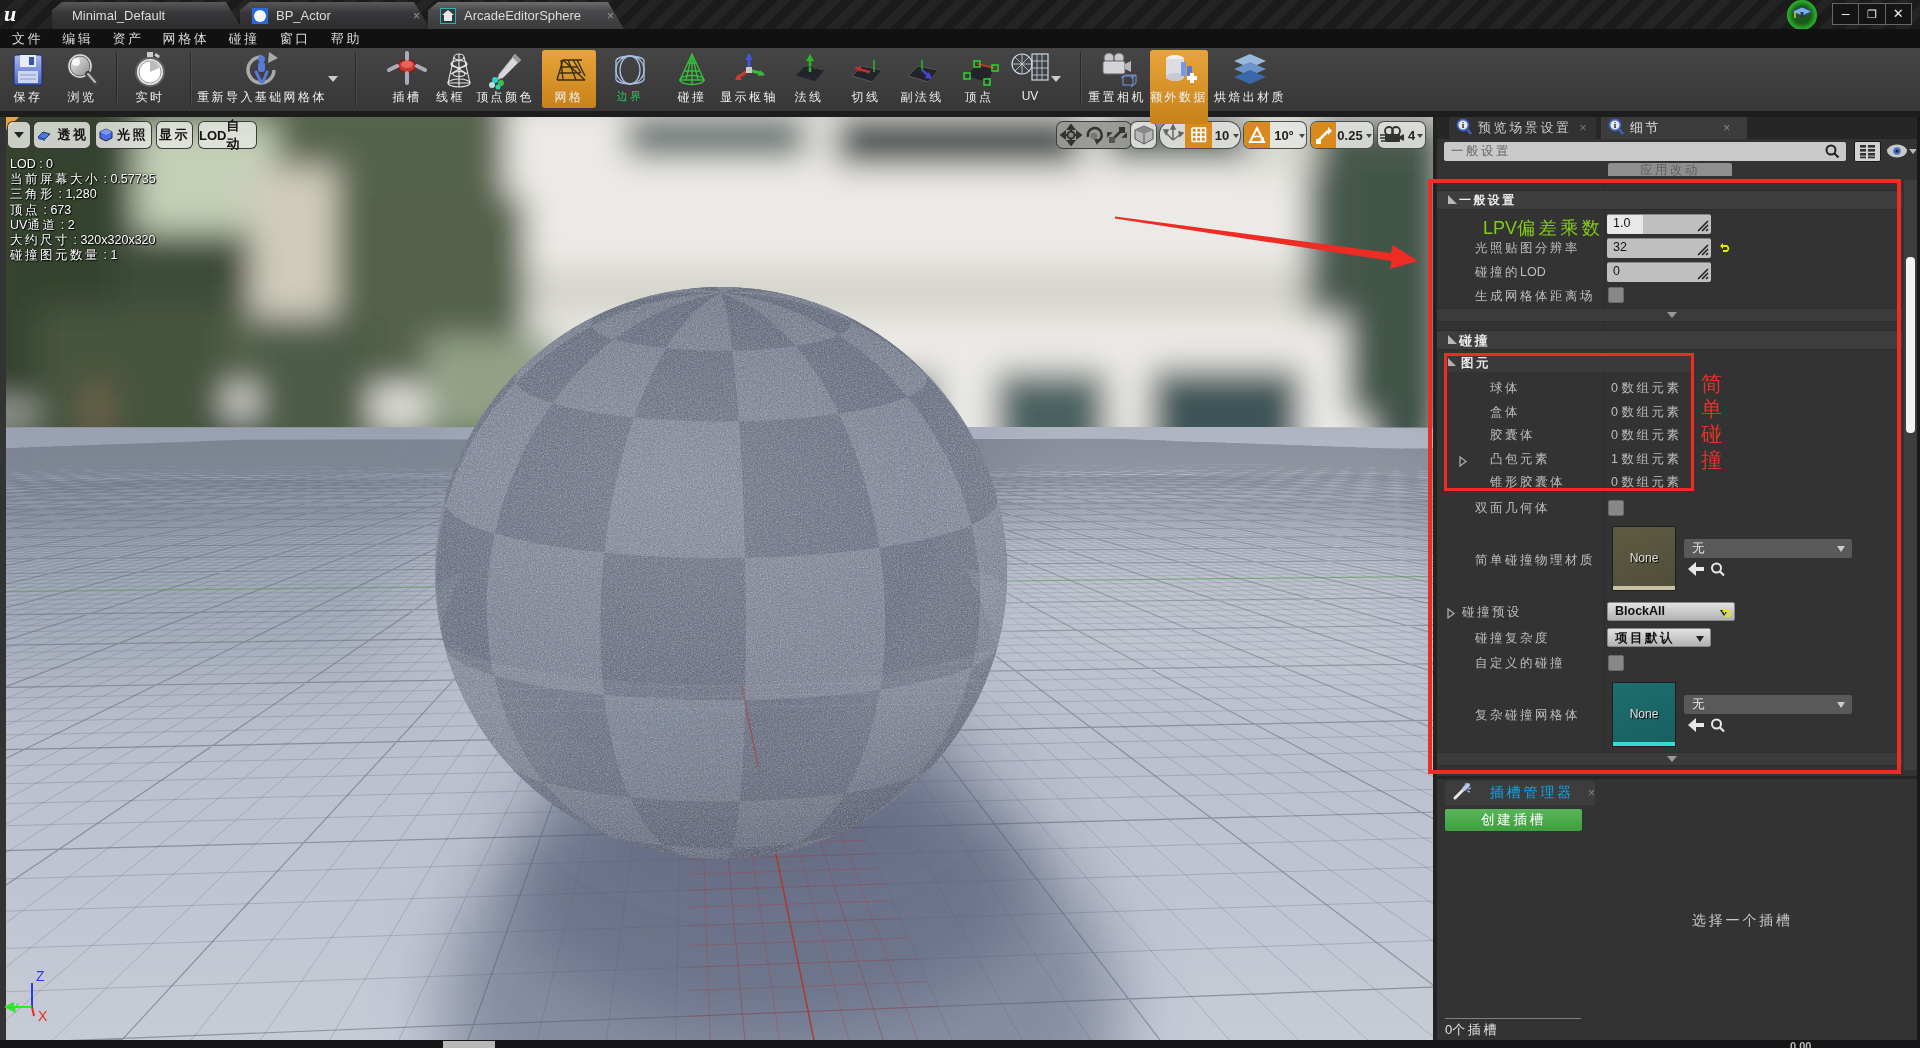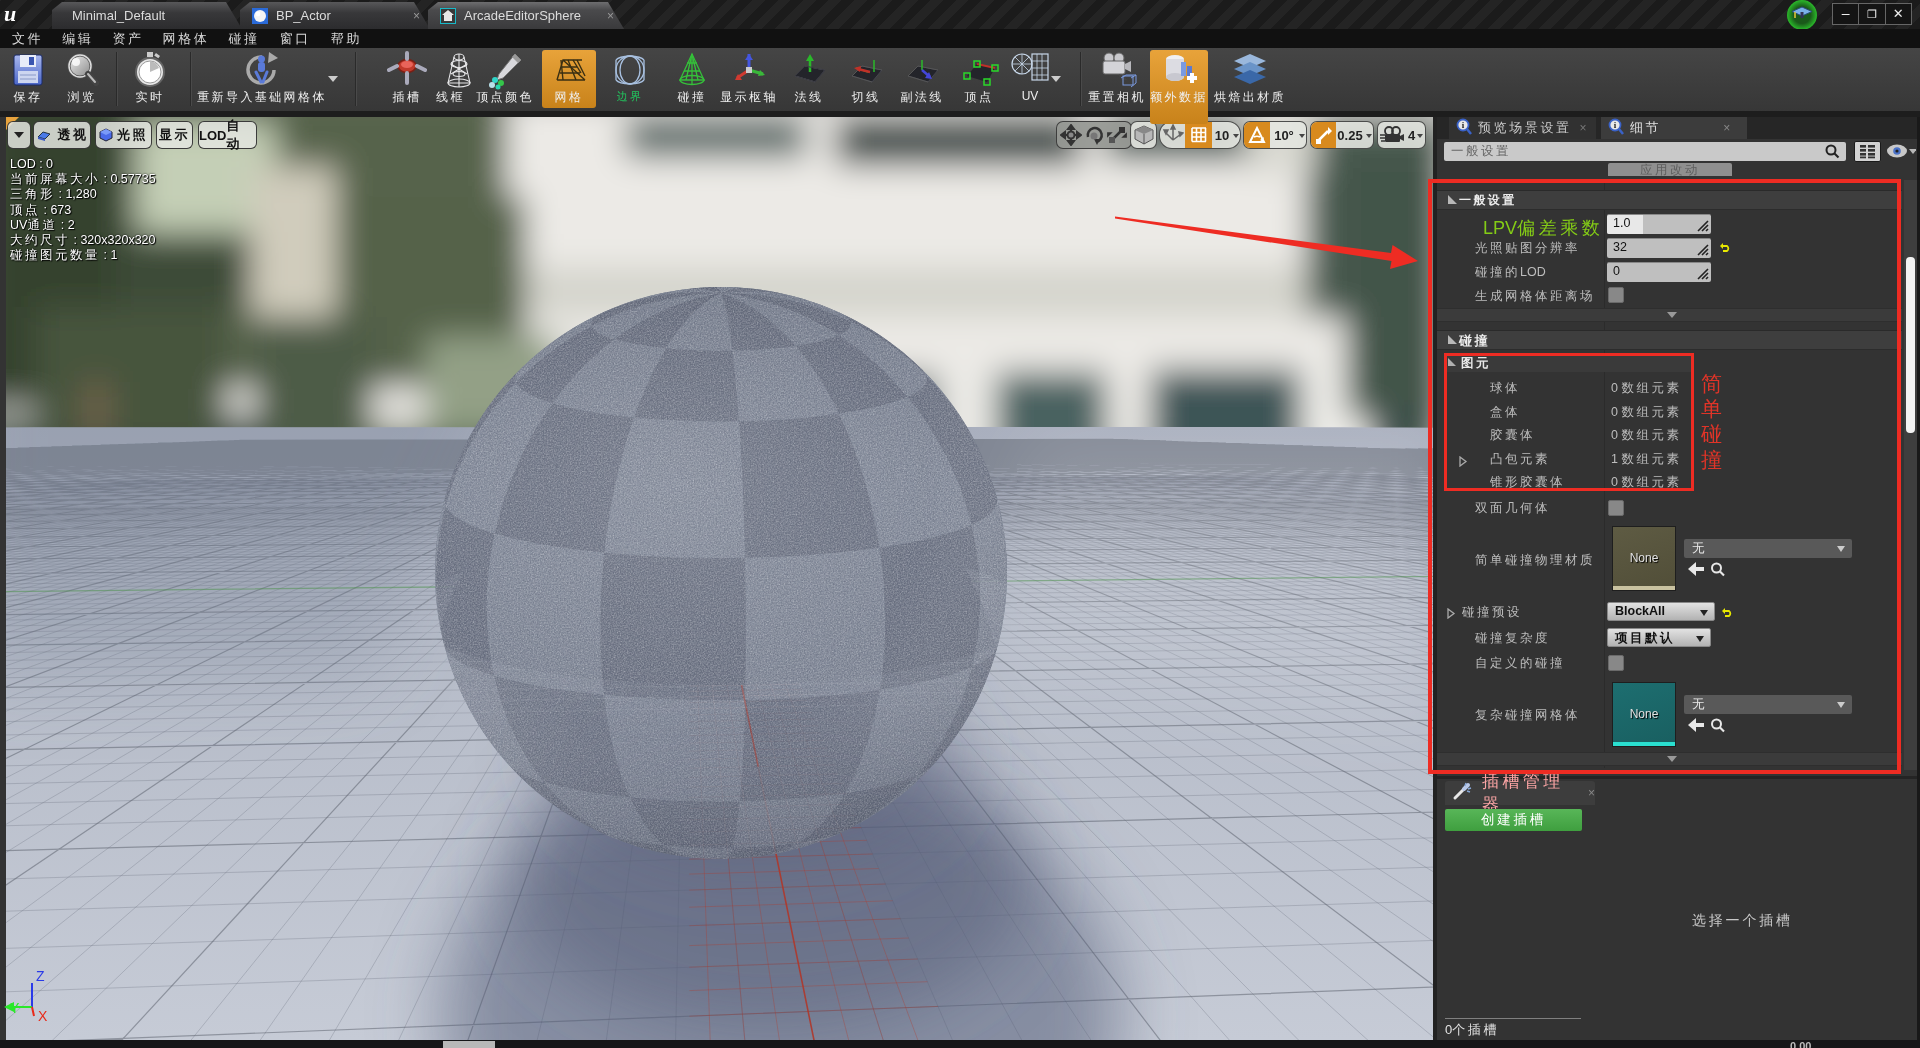--- a/index.html
+++ b/index.html
@@ -686,21 +686,21 @@
       <path d="M8 0 L8 5 L16 5 L16 9 L8 9 L8 14 L0 7 Z" fill="#e8e8e8"></path>
     </svg></div>
 <div style="position:absolute;left:1710px;top:562px"><svg width="15" height="15" viewBox="0 0 15 15" style="">
       <circle cx="6.5" cy="6" r="4.5" fill="none" stroke="#e8e8e8" stroke-width="2"></circle>
       <path d="M10 9.5 L14 13.5" stroke="#e8e8e8" stroke-width="2.2"></path>
     </svg></div>
 <div style="position:absolute;left:1446px;top:605px"><svg width="10" height="11" viewBox="0 0 10 11" style="">
       <path d="M2 1 L8 5.5 L2 10 Z" fill="none" stroke="#aaa" stroke-width="1.3"></path>
     </svg></div>
 <div style="position:absolute;left:1462px;top:604px;color:#bdbdbd;font-size:12.5px;white-space:nowrap"><span style="letter-spacing:0.2em">碰撞预设</span></div>
-<div style="position:absolute;left:1607px;top:602px;width:108px;height:19px;background:linear-gradient(#e2e2e2,#b2b2b2);border-radius:2px;border:1px solid #888;box-sizing:border-box">
+<div style="position:absolute;left:1607px;top:602px;width:128px;height:19px;background:linear-gradient(#e2e2e2,#b2b2b2);border-radius:2px;border:1px solid #888;box-sizing:border-box">
     <span style="position:absolute;left:7px;top:1px;color:#111;font-size:12.5px;font-weight:bold">BlockAll</span>
     <span style="position:absolute;right:6px;top:7px;width:0;height:0;border:4.5px solid transparent;border-top:6px solid #222"></span>
   </div>
 <div style="position:absolute;left:1721px;top:605px"><svg width="13" height="13" viewBox="0 0 13 13" style="">
       <path d="M2 5 L8 5 A3 3 0 0 1 8 10 L4 10" fill="none" stroke="#e8e800" stroke-width="1.8"></path>
       <path d="M4 2 L1 5 L4 8 Z" fill="#e8e800"></path>
     </svg></div>
 <div style="position:absolute;left:1475px;top:630px;color:#bdbdbd;font-size:12.5px;white-space:nowrap"><span style="letter-spacing:0.2em">碰撞复杂度</span></div>
 <div style="position:absolute;left:1607px;top:628px;width:104px;height:19px;background:linear-gradient(#e2e2e2,#b2b2b2);border-radius:2px;border:1px solid #888;box-sizing:border-box">
     <span style="position:absolute;left:7px;top:1px;color:#111;font-size:12.5px;font-weight:bold"><span style="letter-spacing:0.2em">项目默认</span></span>
@@ -729,21 +729,21 @@
   </div>
 
 <div style="position:absolute;left:1437px;top:768px;width:483px;height:272px;background:#333"></div>
 <div style="position:absolute;left:1437px;top:776px;width:483px;height:3px;background:#242424"></div>
 <div style="position:absolute;left:1445px;top:781px;width:150px;height:24px;background:#3d3d3d;border-radius:3px 3px 0 0;display:flex;align-items:center">
     <span style="margin-left:7px"><svg width="20" height="20" viewBox="0 0 20 20" style="">
         <path d="M3 17 L12 8" stroke="#e8e8e8" stroke-width="3" stroke-linecap="round"></path>
         <path d="M12 8 L16 4" stroke="#b8c8e8" stroke-width="4" stroke-linecap="round"></path>
         <path d="M15 10 L18 11 M14 2 L13 5 M19 7 L16 8" stroke="#88a8d8" stroke-width="1.5"></path>
       </svg></span>
-    <span style="color:#fca5a5;font-size:17px;margin-left:10px"><span style="letter-spacing:0.2em">插槽管理器</span></span>
+    <span style="color:#0ea5e9;font-size:14px;margin-left:18px"><span style="letter-spacing:0.2em">插槽管理器</span></span>
     <span style="color:#888;margin-left:14px;font-size:12px">×</span>
   </div>
 <div style="position:absolute;left:1445px;top:809px;width:137px;height:22px;background:linear-gradient(#58b658,#3f9f3f);border-radius:2px;color:#fff;font-size:13.5px;text-align:center;line-height:22px"><span style="letter-spacing:0.2em">创建插槽</span></div>
 <div style="position:absolute;left:1692px;top:912px;color:#c8c8c8;font-size:14px"><span style="letter-spacing:0.2em">选择一个插槽</span></div>
 <div style="position:absolute;left:1445px;top:1018px;width:136px;height:1px;background:#808080"></div>
 <div style="position:absolute;left:1445px;top:1021px;color:#e2e2e2;font-size:13px">0<span style="letter-spacing:0.2em">个插槽</span></div>
 
 <div style="position:absolute;left:1904px;top:180px;width:13px;height:590px;background:#3e3e3e"></div>
 <div style="position:absolute;left:1906px;top:257px;width:9px;height:176px;background:#f2f2f2;border-radius:4px"></div>
 <div style="position:absolute;left:1917px;top:117px;width:3px;height:931px;background:#191919"></div>

